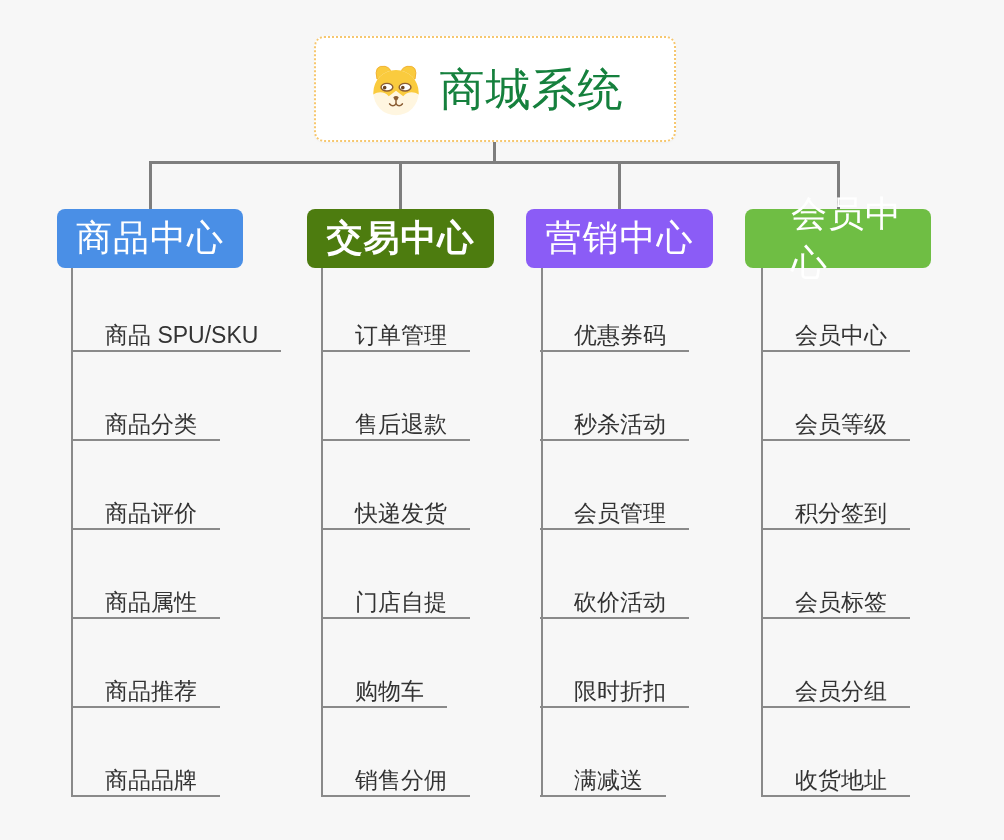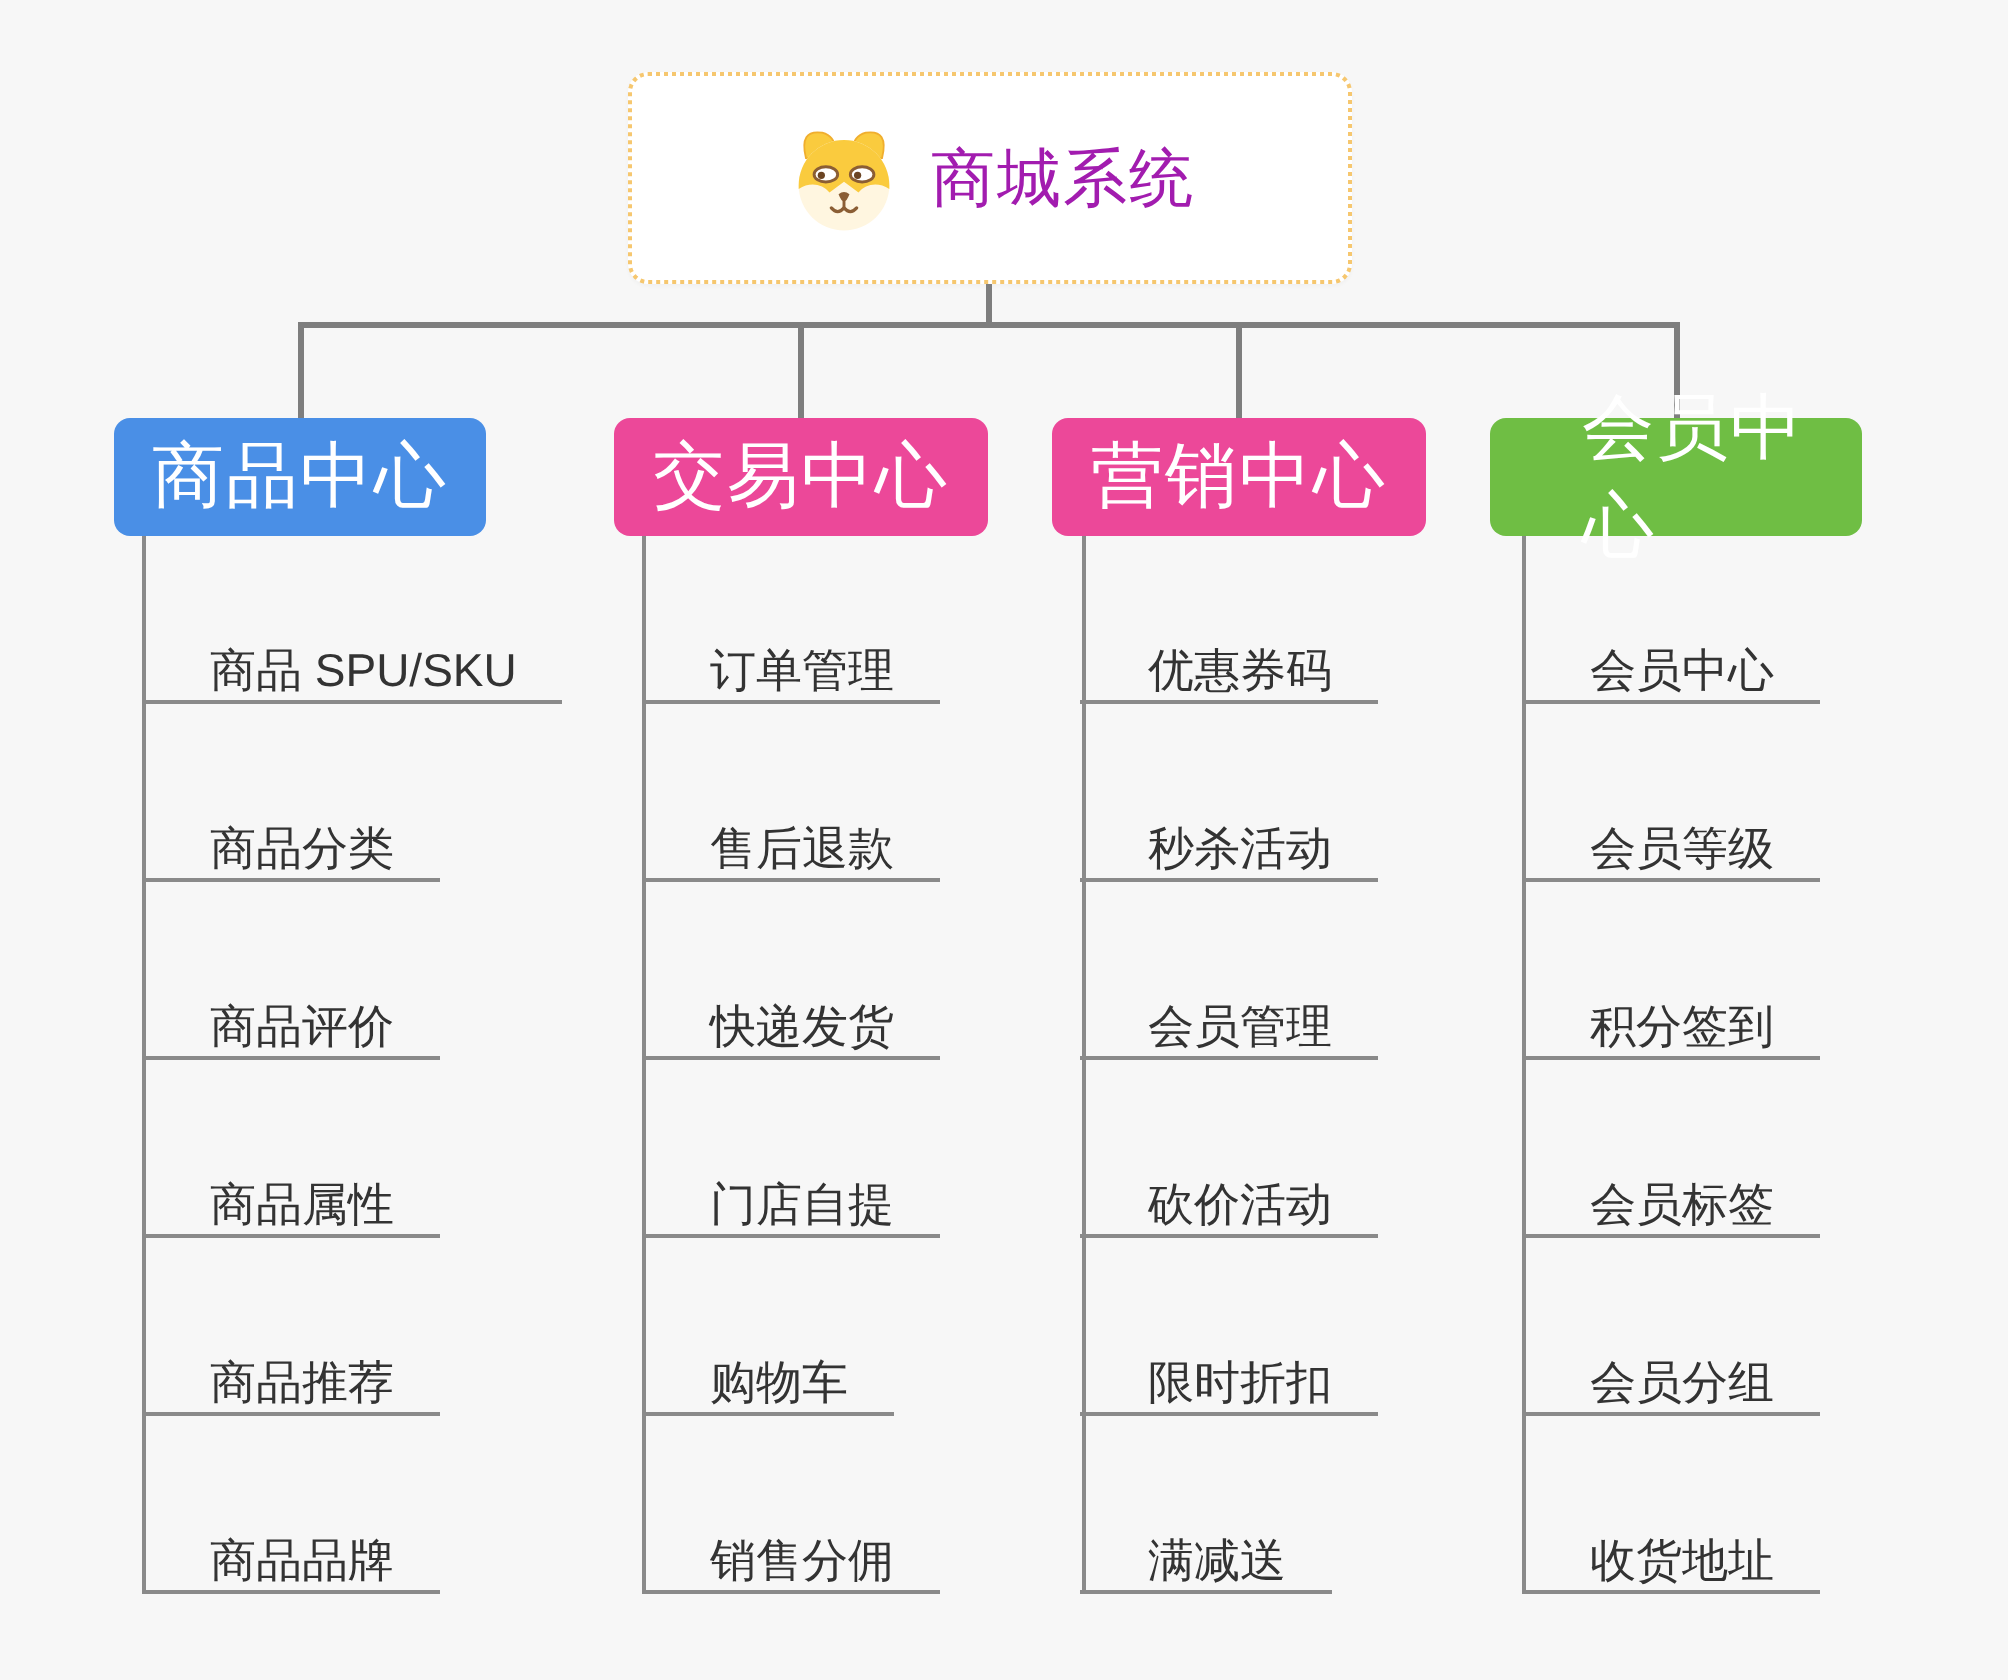--- a/index.html
+++ b/index.html
@@ -9,21 +9,21 @@
   .stage { position:relative; width:1004px; height:840px; background:#f7f7f7; }
 
   
   .root-node {
     position:absolute; left:314px; top:36px; width:362px; height:106px;
     background:#ffffff; border:2px dotted #f6c76f; border-radius:10px;
     display:flex; align-items:center; justify-content:center; gap:15px;
     box-shadow:0 1px 2px rgba(0,0,0,0.03);
   }
   .root-node .dog { width:58px; height:58px; flex:0 0 auto; }
-  .root-title { font-size:32px; font-weight:500; color:#a21caf; letter-spacing:1px; line-height:1; }
+  .root-title { font-size:45px; font-weight:500; color:#15803d; letter-spacing:1px; line-height:1; }
 
   
   .line { position:absolute; background:#7e7e7e; }
 
   
   .branch-box {
     position:absolute; top:209px; height:59px; border-radius:8px;
     display:flex; align-items:center; justify-content:center;
     color:#ffffff; font-size:36px; letter-spacing:1px;
   }
@@ -70,24 +70,24 @@
   <div class="line" style="left:493px; top:142px; width:3px; height:21px;"></div>
   <div class="line" style="left:149px; top:161px; width:691px; height:3px;"></div>
   <div class="line" style="left:149px; top:161px; width:3px; height:49px;"></div>
   <div class="line" style="left:399px; top:161px; width:3px; height:49px;"></div>
   <div class="line" style="left:618px; top:161px; width:3px; height:49px;"></div>
   <div class="line" style="left:837px; top:161px; width:3px; height:49px;"></div>
 
   <div class="branch-box b1" style="background: rgb(74, 143, 230);">
     <span>商品中心</span>
   </div>
-  <div class="branch-box b2" style="background: #ec4899;">
+  <div class="branch-box b2" style="background: #4d7c0f; font-weight: bold;">
     <span>交易中心</span>
   </div>
-  <div class="branch-box b3" style="background: #ec4899;">
+  <div class="branch-box b3" style="background: #8b5cf6;">
     <span>营销中心</span>
   </div>
   <div class="branch-box b4" style="background: rgb(111, 190, 68); padding-left: 46px;">
     <span>会员中心</span>
   </div>
 
   <div class="spine s1"></div>
   <div class="spine s2"></div>
   <div class="spine s3"></div>
   <div class="spine s4"></div>

